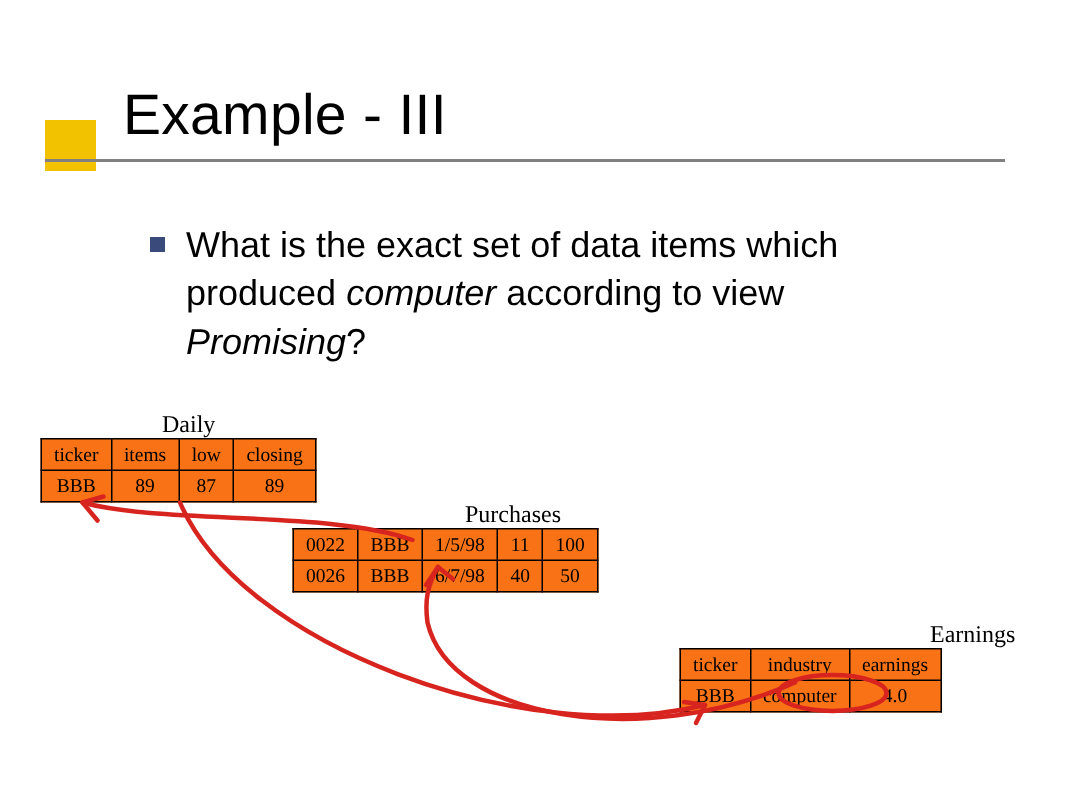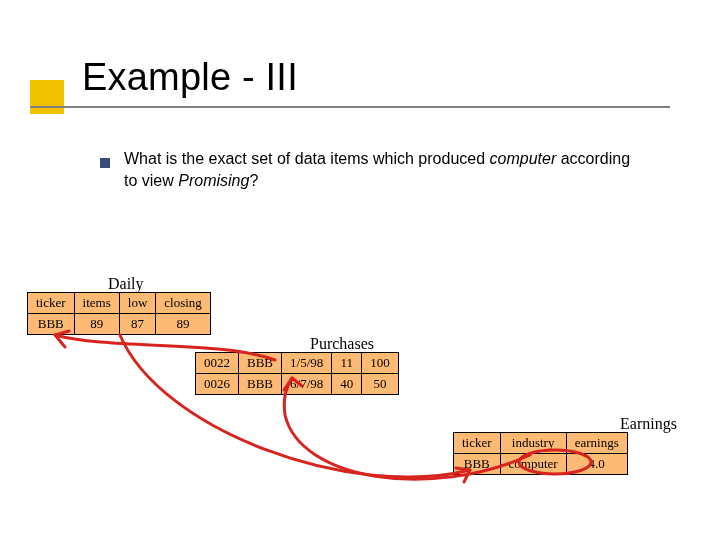--- a/index.html
+++ b/index.html
@@ -51,31 +51,31 @@
     top: 158px;
     width: 10px;
     height: 10px;
     background: #3a4a7a;
   }
   .bullet-text {
     position: absolute;
     left: 124px;
     top: 148px;
     width: 520px;
-    font-size: 16px;
+    font-size: 24px;
     line-height: 1.35;
   }
   .bullet-text .ital { font-style: italic; }
   
   table.dat {
     position: absolute;
     border-collapse: collapse;
     font-family: "Times New Roman", Times, serif;
     font-size: 13px;
-    background: #fdba74;
+    background: #f97316;
   }
   table.dat th, table.dat td {
     border: 1px solid #000;
     padding: 2px 8px;
     text-align: center;
     font-weight: normal;
   }
   .tbl-label {
     position: absolute;
     font-family: "Times New Roman", Times, serif;

